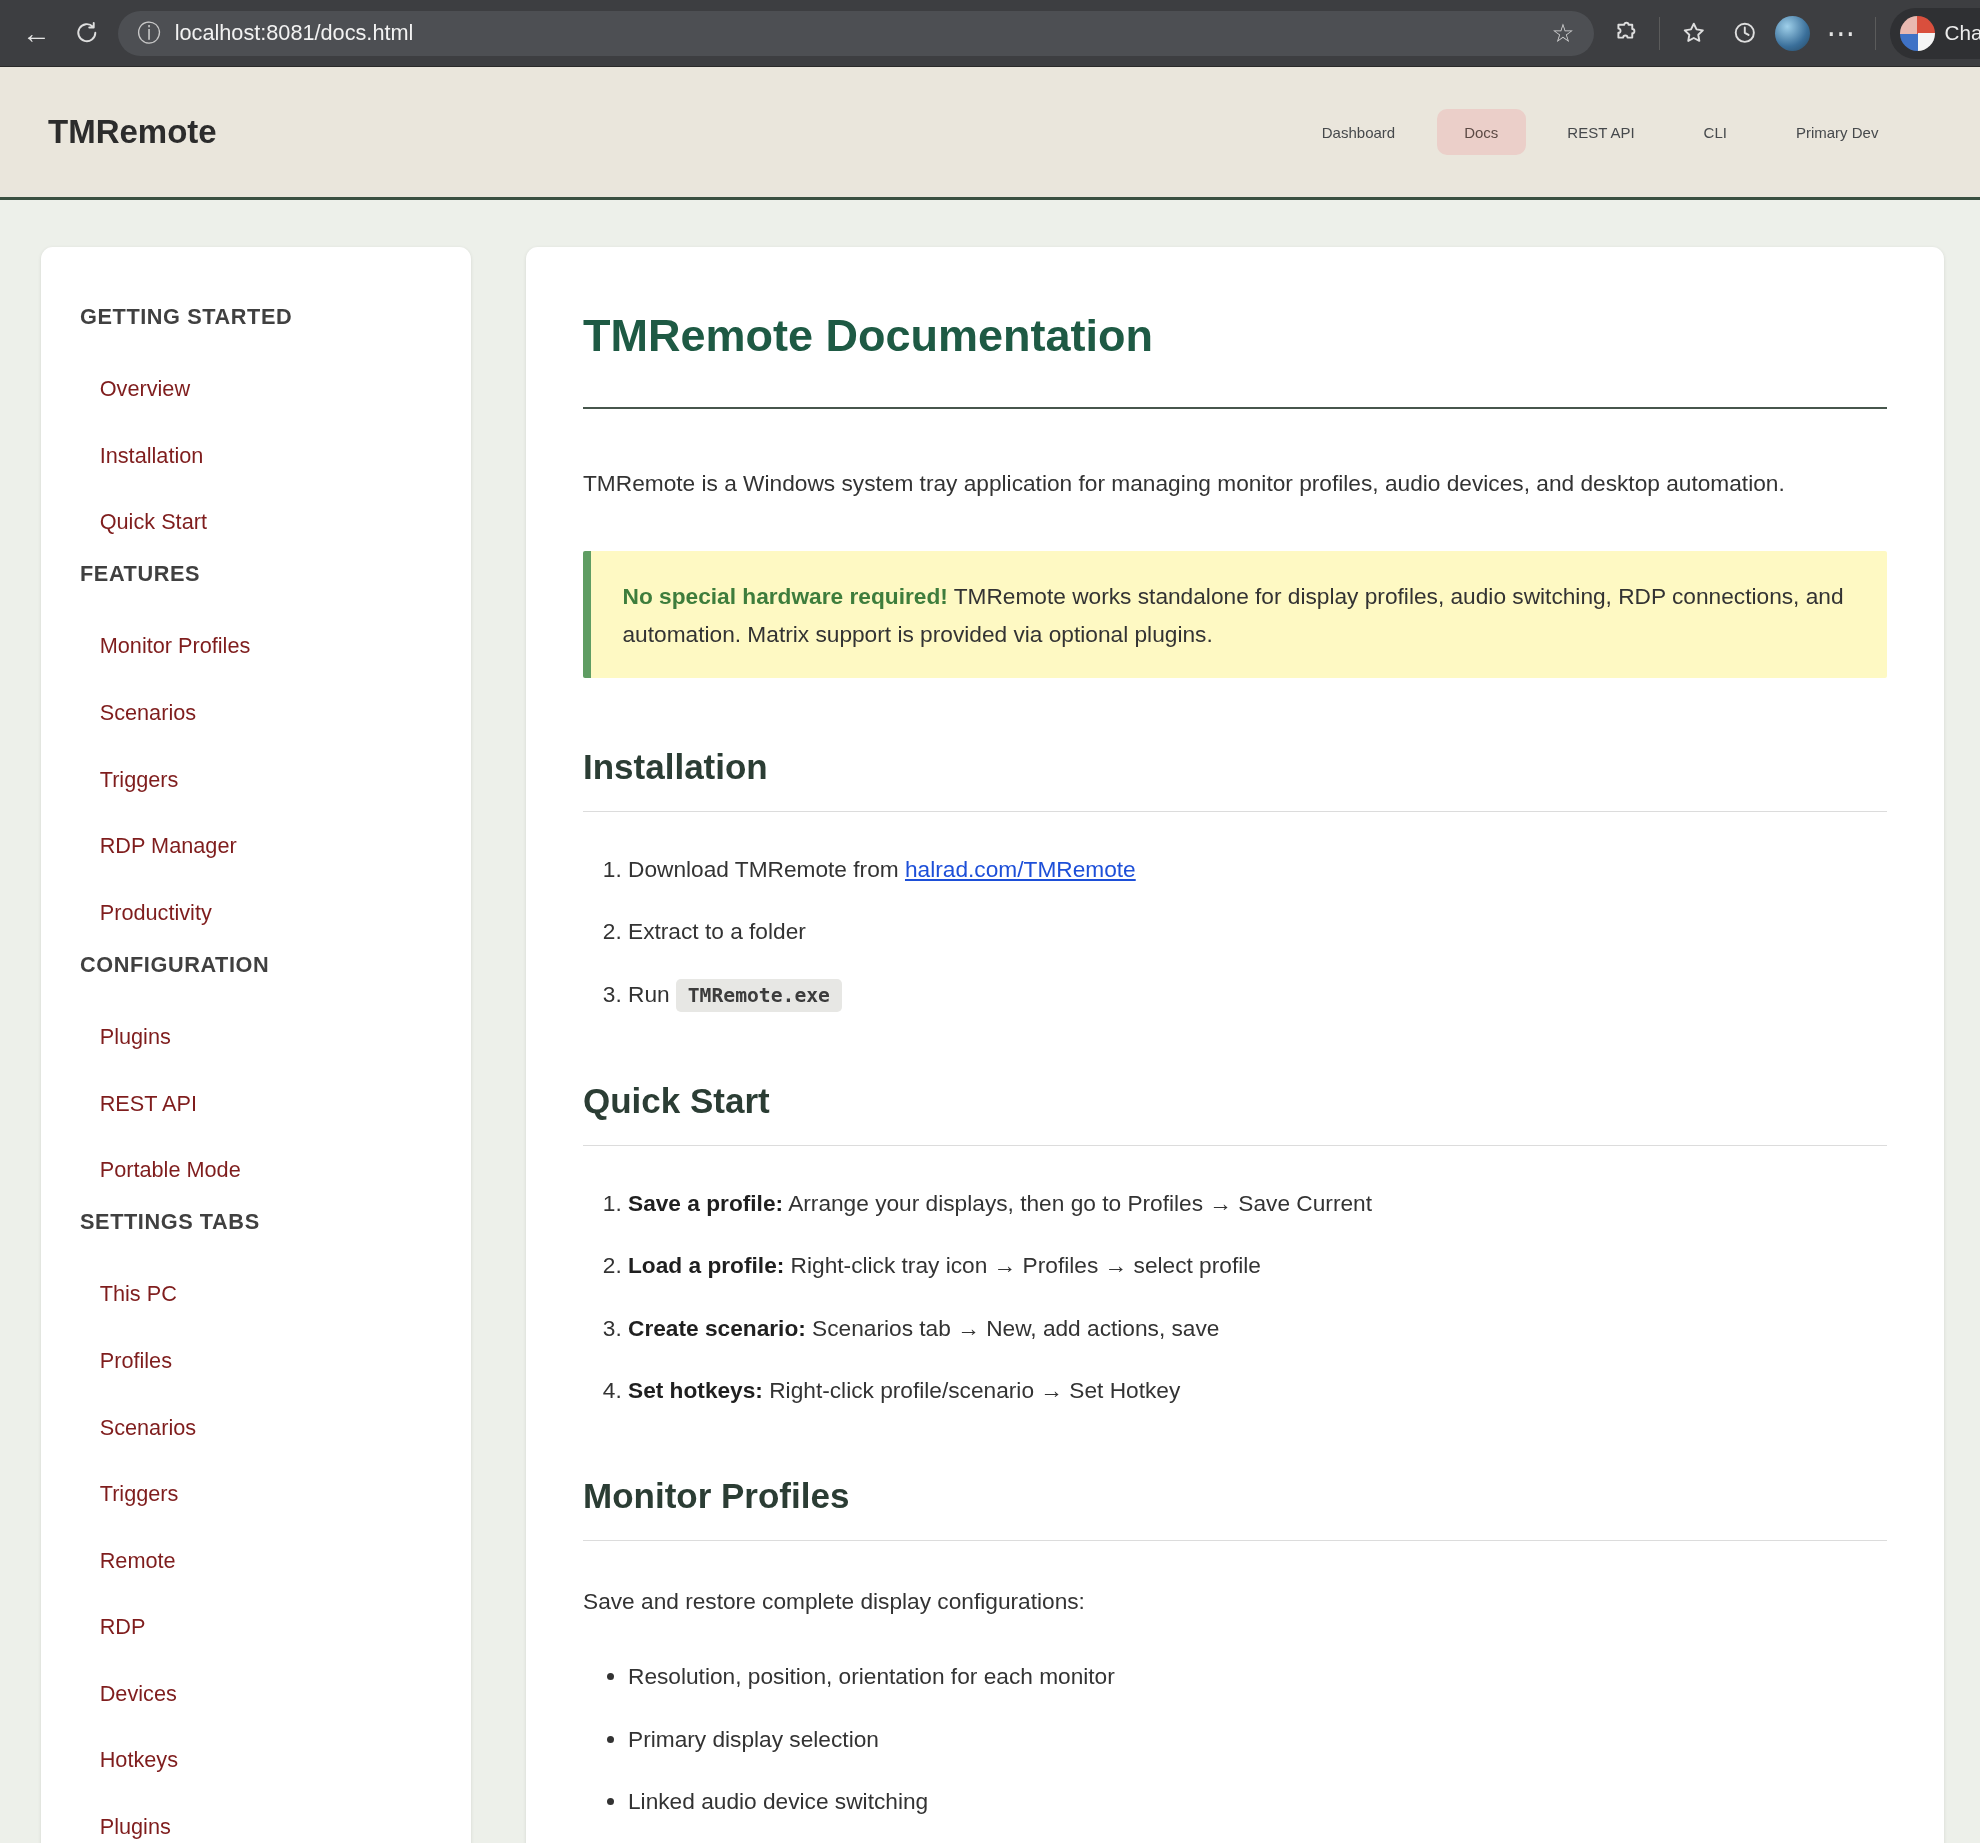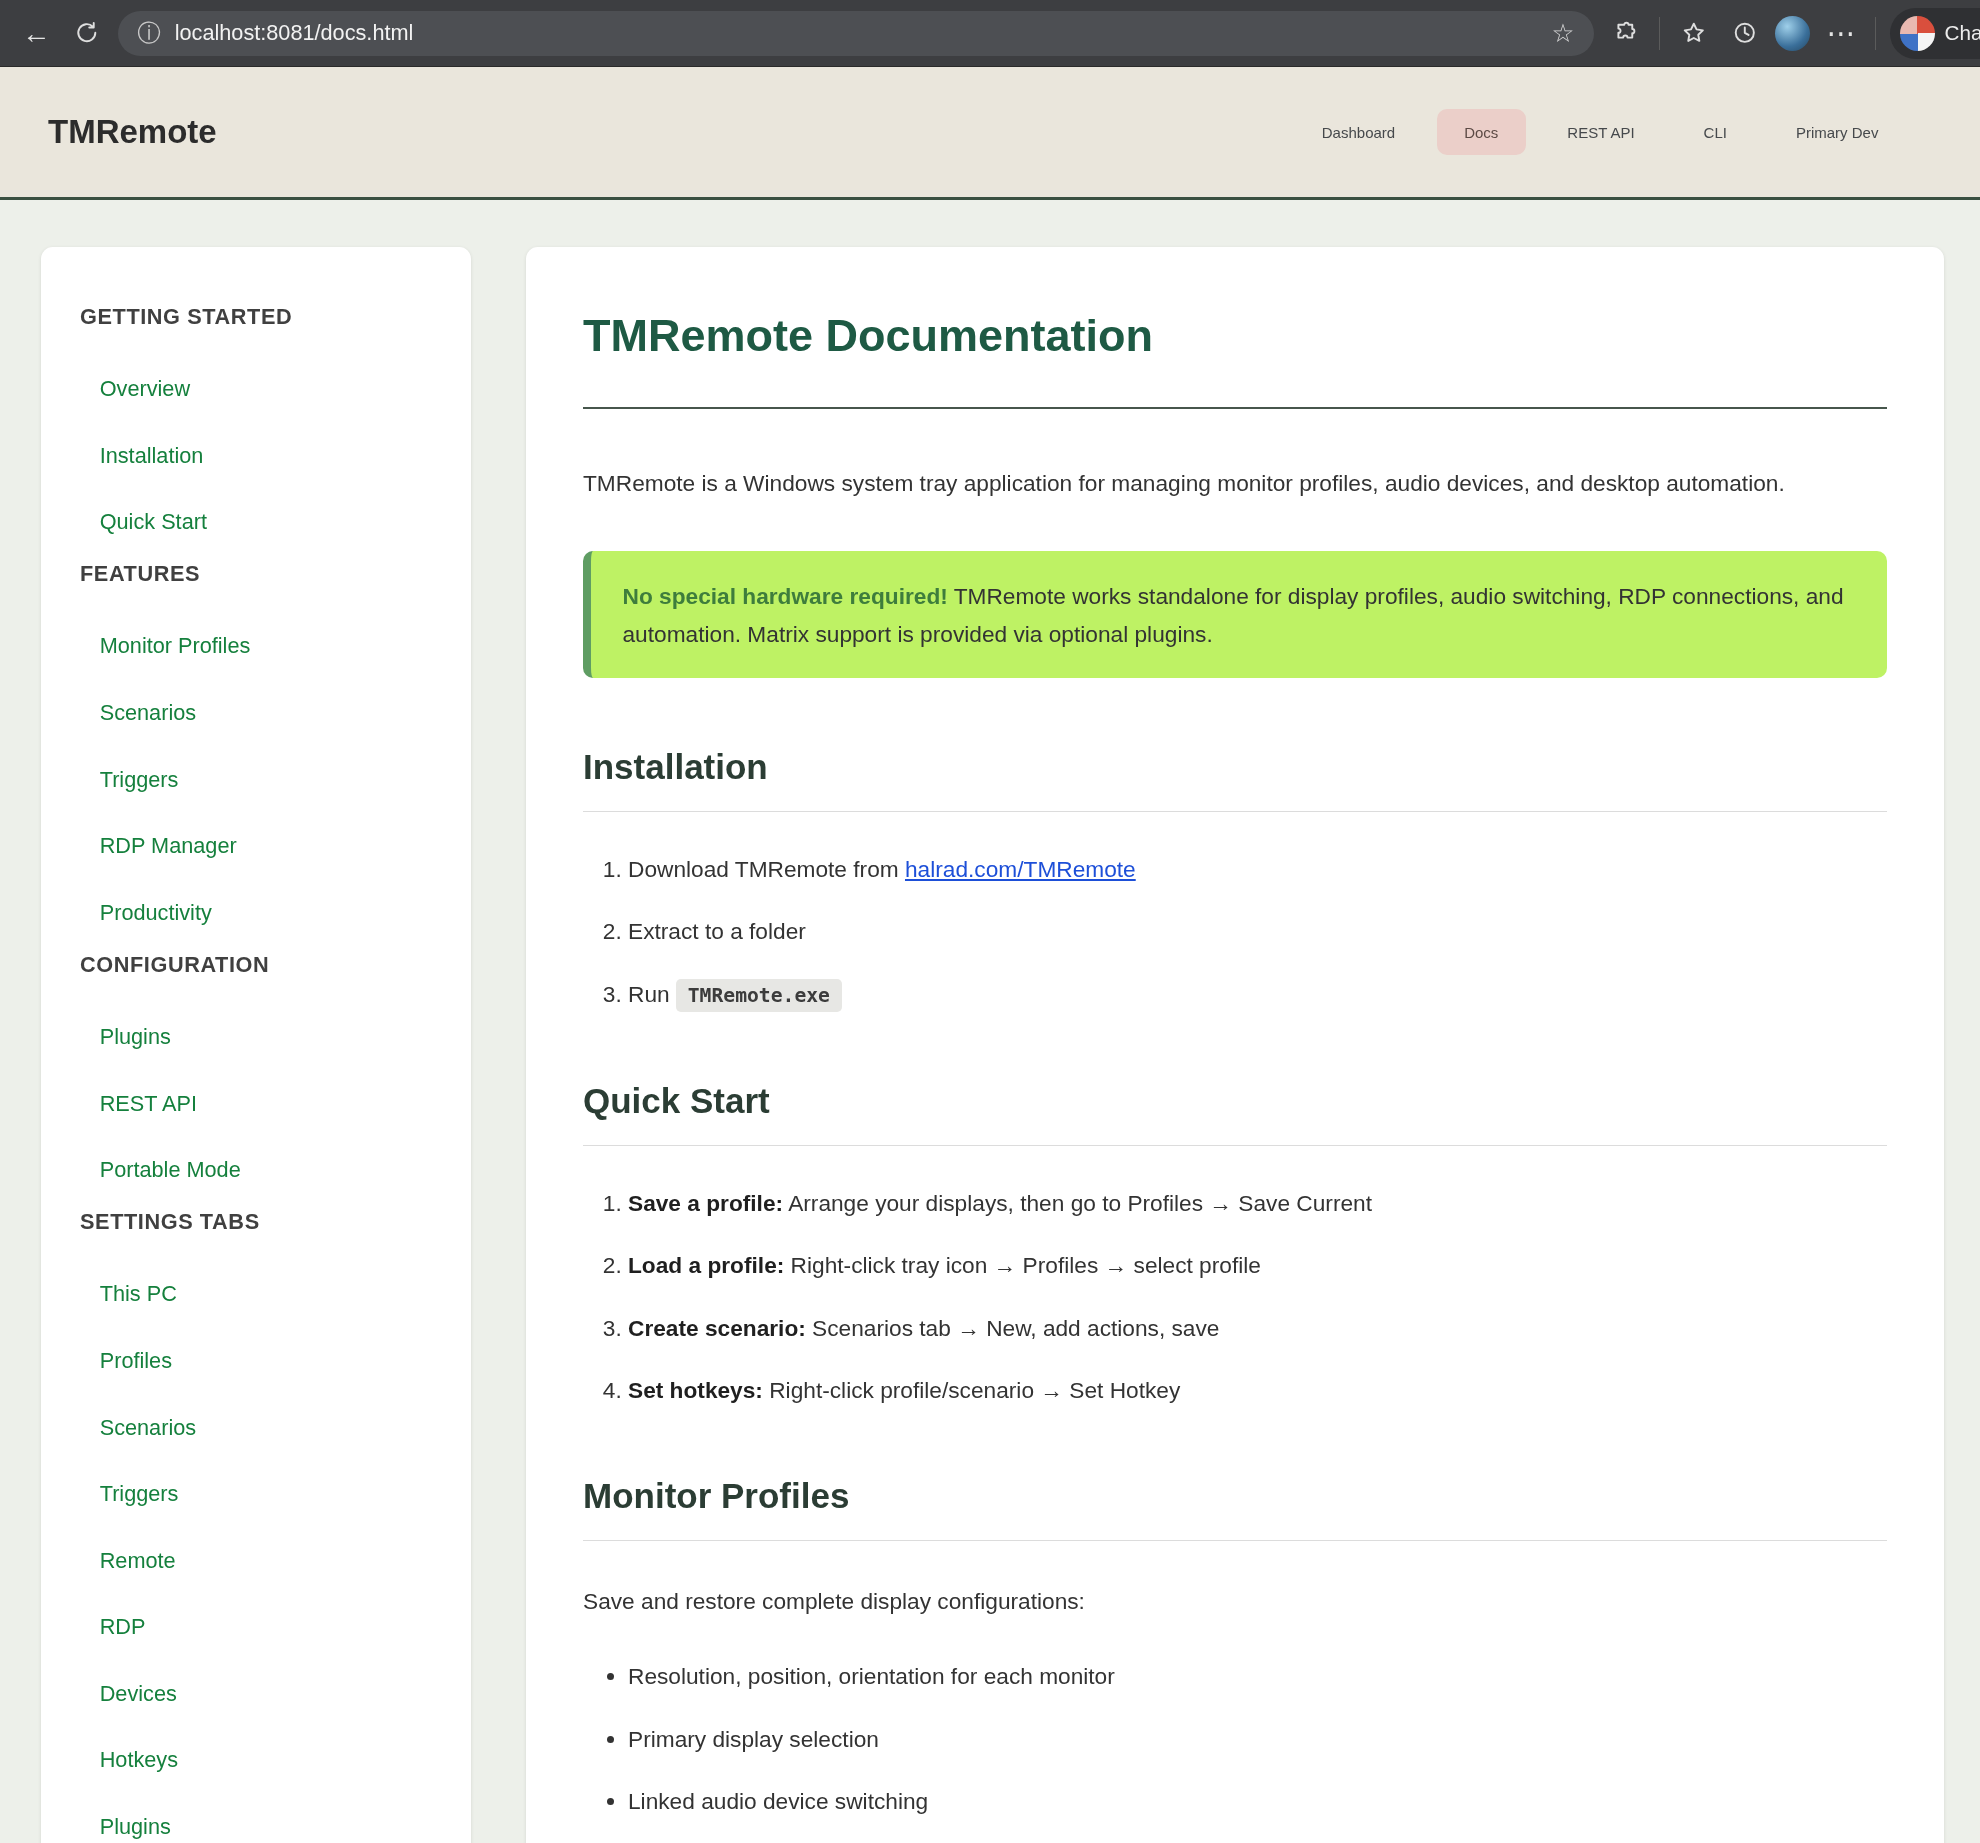--- a/index.html
+++ b/index.html
@@ -66,34 +66,34 @@
 
   
   .sidebar { flex: none; width: 430px; padding: 57px 35px 69px 39px; }
   .side-heading {
     font-size: 21.7px; font-weight: 700; color: #404040;
     letter-spacing: 0.6px; margin: 25.6px 0 45px;
   }
   .side-heading.first { margin-top: 0; }
   .side-list { list-style: none; margin: 0 0 25.6px; padding: 0 0 0 19.7px; }
   .side-list li {
-    font-size: 21.7px; color: #15803d; line-height: 27.6px;
+    font-size: 21.7px; color: #7f1d1d; line-height: 27.6px;
     margin-bottom: 39px; cursor: pointer;
   }
   .side-list li:last-child { margin-bottom: 0; }
 
   
   .main { flex: 1; padding: 63px 57px 89px; min-width: 0; }
   .doc-title {
     margin: 0; font-size: 45px; font-weight: 700; color: #1e5a44;
     padding-bottom: 45px; border-bottom: 2px solid #47564c;
   }
   .intro { font-size: 22.7px; line-height: 46px; color: #333; margin: 51px 0 45px; }
   .callout {
-    background: #bef264; border-left: 8.9px solid #5f9d63; border-radius: 10px;
+    background: #fef9c3; border-left: 8.9px solid #5f9d63; border-radius: 2px;
     padding: 25.6px 31.5px; font-size: 22.7px; line-height: 38px; color: #333;
   }
   .callout strong { color: #3e7d3c; }
   h2.section-h {
     font-size: 35px; font-weight: 700; color: #2b3d34;
     margin: 69px 0 41px; padding-bottom: 23.6px; border-bottom: 1px solid #dcdcdc;
   }
   ol.steps, ul.bullets { margin: 0; padding-left: 45px; color: #333; font-size: 22.7px; }
   ol.steps li, ul.bullets li { margin-bottom: 29.6px; line-height: 33px; }
   ol.steps li strong { color: #1f1f1f; }

